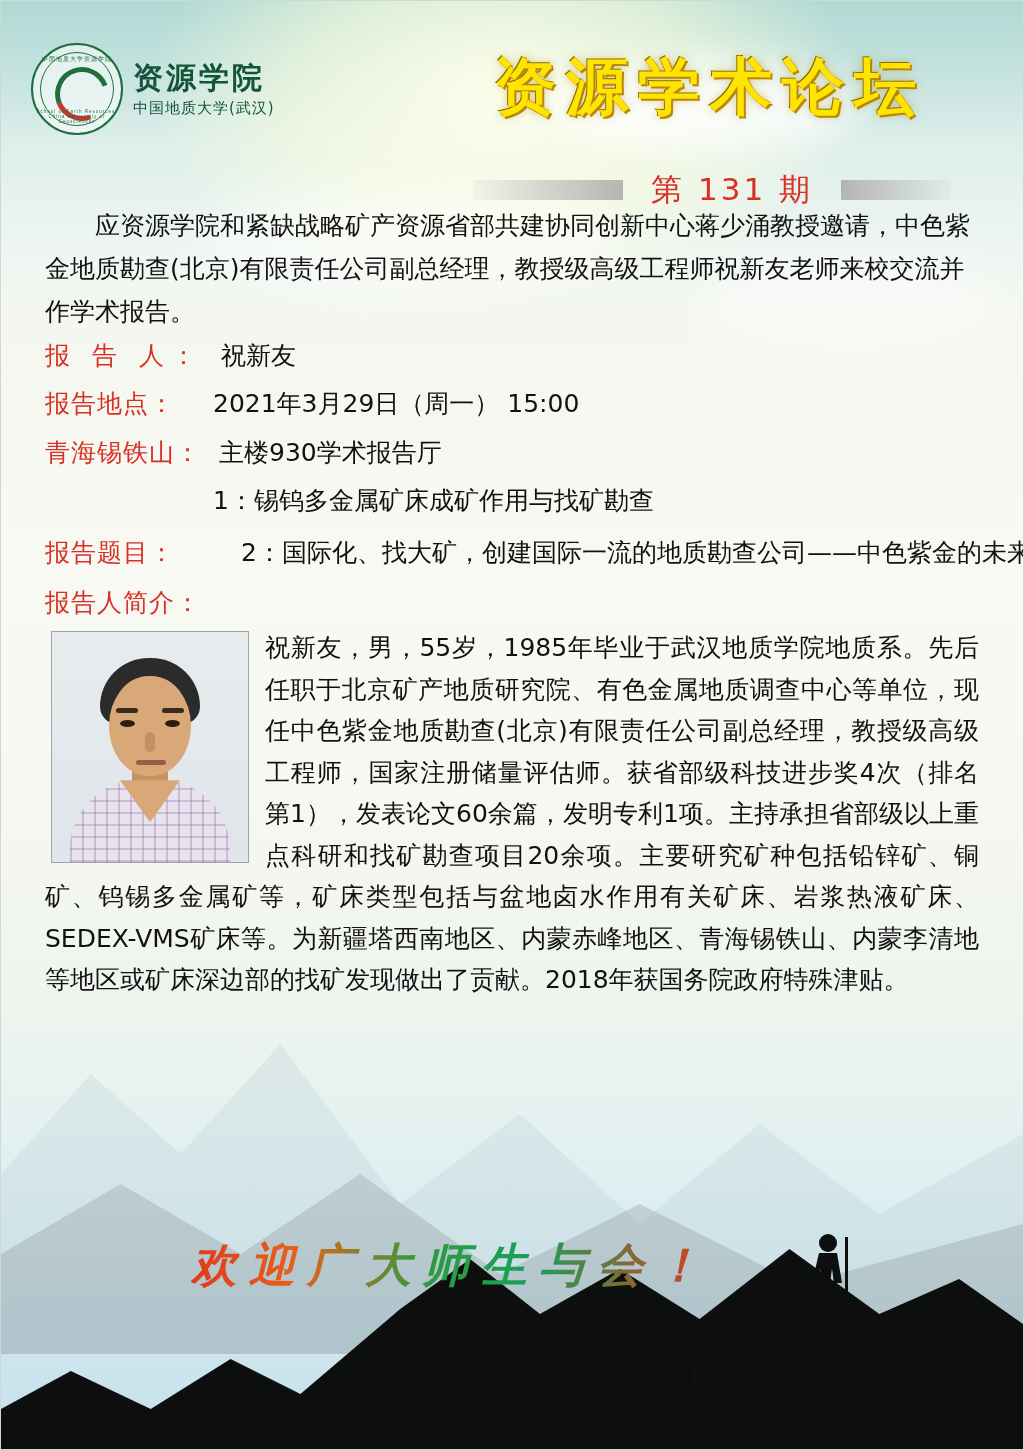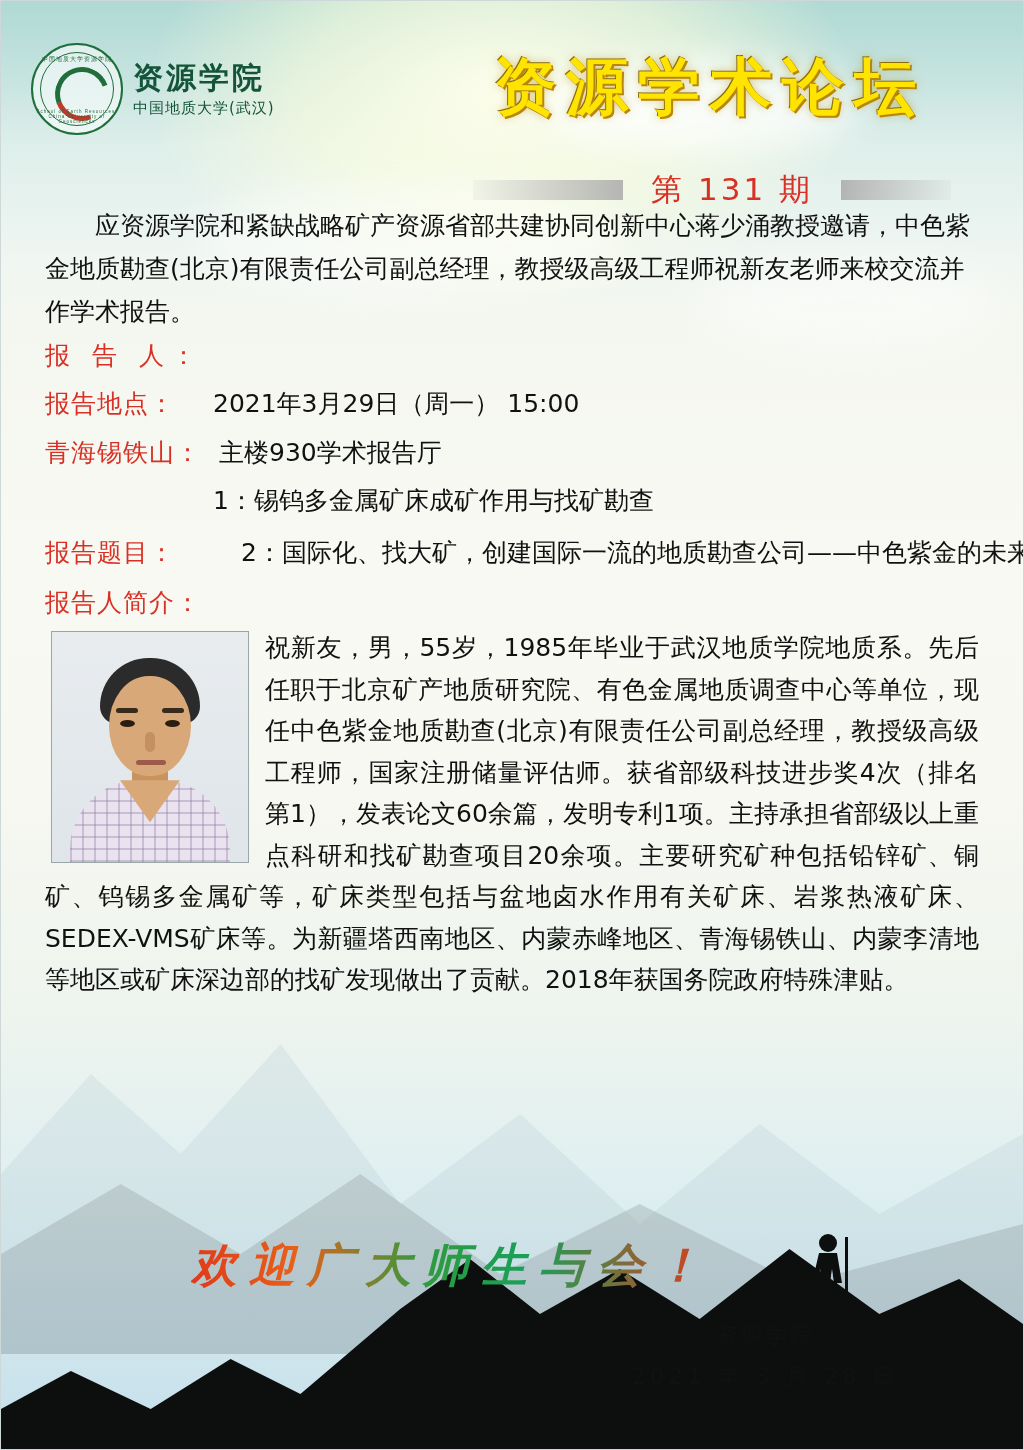--- a/index.html
+++ b/index.html
@@ -385,20 +385,21 @@
       <div class="bar right"></div>
     </div>
   </div>
 
   <div class="content">
 
     <p class="intro">应资源学院和紧缺战略矿产资源省部共建协同创新中心蒋少涌教授邀请，中色紫金地质勘查(北京)有限责任公司副总经理，教授级高级工程师祝新友老师来校交流并作学术报告。</p>
 
     <div class="field-row">
       <div class="field-label spaced">报 告 人：</div>
+      <div class="field-value">祝新友</div>
     </div>
 
     <div class="field-row">
       <div class="field-label">报告地点：</div>
       <div class="field-value">2021年3月29日（周一）  15:00</div>
     </div>
 
     <div class="field-row">
       <div class="field-label">青海锡铁山：</div>
       <div class="field-value">主楼930学术报告厅</div>

